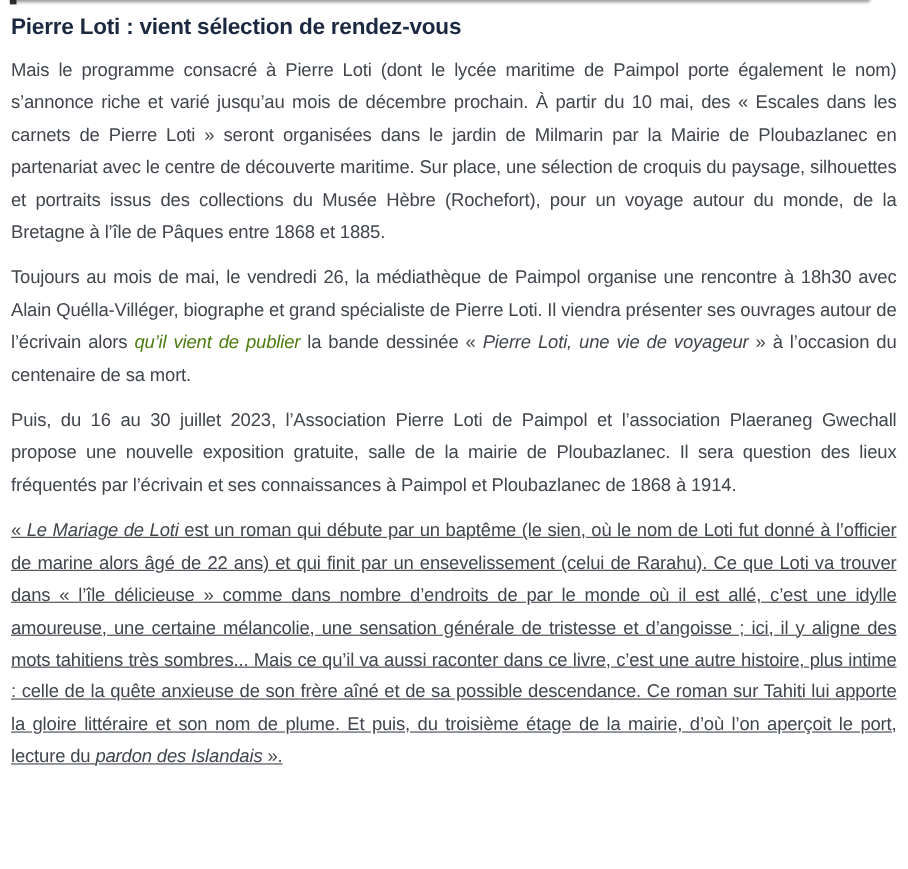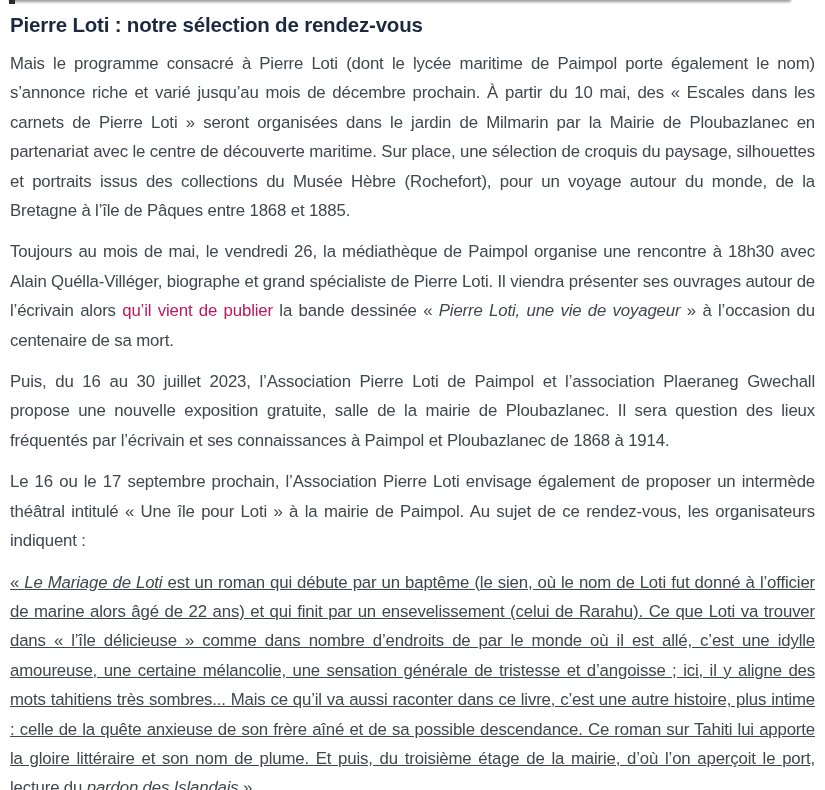--- a/index.html
+++ b/index.html
@@ -52,39 +52,39 @@
     line-height: 29.4px;
     letter-spacing: -0.15px;
     text-align: justify;
     color: #41464d;
   }
   article p:last-child {
     margin-bottom: 0;
     text-decoration: underline;
   }
   a.inline-link {
-    color: #be185d;
+    color: #4d7c0f;
     text-decoration: none;
     cursor: pointer;
+    font-style: italic;
   }
   em.work-title {
     font-style: italic;
   }
 </style>
 </head>
 <body>
 
 <div class="top-shadow-caster"></div>
 <div class="top-shadow-notch"></div>
 
-<h1 class="title">Pierre Loti : notre sélection de rendez-vous</h1>
+<h1 class="title">Pierre Loti : vient sélection de rendez-vous</h1>
 
 <article>
   <p>Mais le programme consacré à Pierre Loti (dont le lycée maritime de Paimpol porte également le nom) s’annonce riche et varié jusqu’au mois de décembre prochain. À partir du 10 mai, des « Escales dans les carnets de Pierre Loti » seront organisées dans le jardin de Milmarin par la Mairie de Ploubazlanec en partenariat avec le centre de découverte maritime. Sur place, une sélection de croquis du paysage, silhouettes et portraits issus des collections du Musée Hèbre (Rochefort), pour un voyage autour du monde, de la Bretagne à l’île de Pâques entre 1868 et 1885.</p>
 
   <p><span>Toujours au mois de mai, le vendredi 26, la médiathèque de Paimpol organise une rencontre à 18h30 avec Alain Quélla-Villéger, biographe et grand spécialiste de Pierre Loti. Il viendra présenter ses ouvrages autour de l’écrivain alors </span><a class="inline-link" href="#">qu’il vient de publier</a><span> la bande dessinée « </span><em class="work-title">Pierre Loti, une vie de voyageur</em><span> » à l’occasion du centenaire de sa mort.</span></p>
 
   <p>Puis, du 16 au 30 juillet 2023, l’Association Pierre Loti de Paimpol et l’association Plaeraneg Gwechall propose une nouvelle exposition gratuite, salle de la mairie de Ploubazlanec. Il sera question des lieux fréquentés par l’écrivain et ses connaissances à Paimpol et Ploubazlanec de 1868 à 1914.</p>
 
-  <p>Le 16 ou le 17 septembre prochain, l’Association Pierre Loti envisage également de proposer un intermède théâtral intitulé « Une île pour Loti » à la mairie de Paimpol. Au sujet de ce rendez-vous, les organisateurs indiquent :</p>
 
   <p><span>« </span><em class="work-title">Le Mariage de Loti</em><span> est un roman qui débute par un baptême (le sien, où le nom de Loti fut donné à l’officier de marine alors âgé de 22 ans) et qui finit par un ensevelissement (celui de Rarahu). Ce que Loti va trouver dans « l’île délicieuse » comme dans nombre d’endroits de par le monde où il est allé, c’est une idylle amoureuse, une certaine mélancolie, une sensation générale de tristesse et d’angoisse ; ici, il y aligne des mots tahitiens très sombres... Mais ce qu’il va aussi raconter dans ce livre, c’est une autre histoire, plus intime : celle de la quête anxieuse de son frère aîné et de sa possible descendance. Ce roman sur Tahiti lui apporte la gloire littéraire et son nom de plume. Et puis, du troisième étage de la mairie, d’où l’on aperçoit le port, lecture du </span><em class="work-title">pardon des Islandais</em><span> ».</span></p>
 </article>
 
 </body></html>

